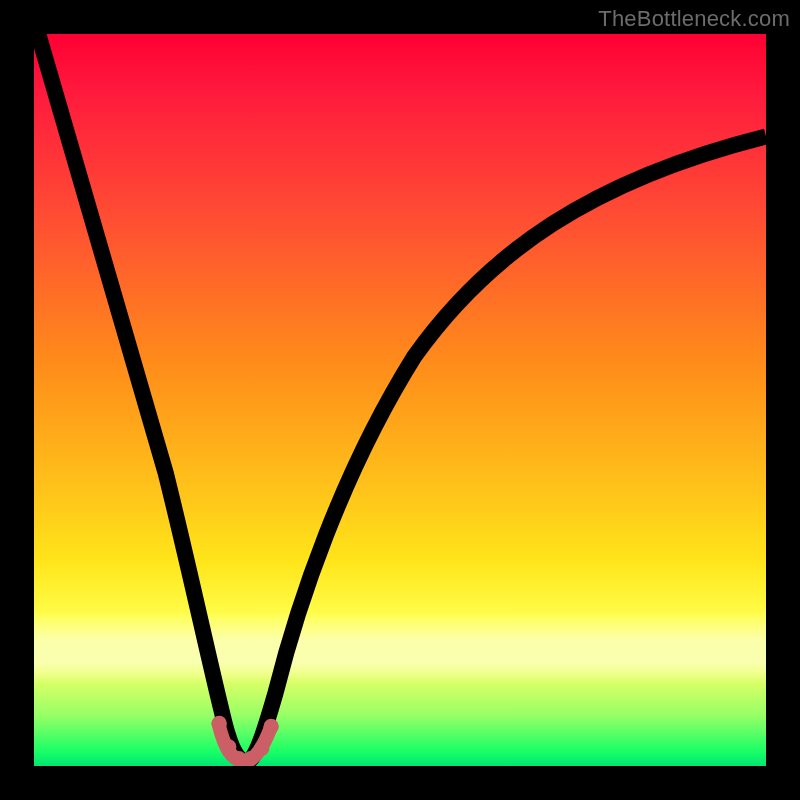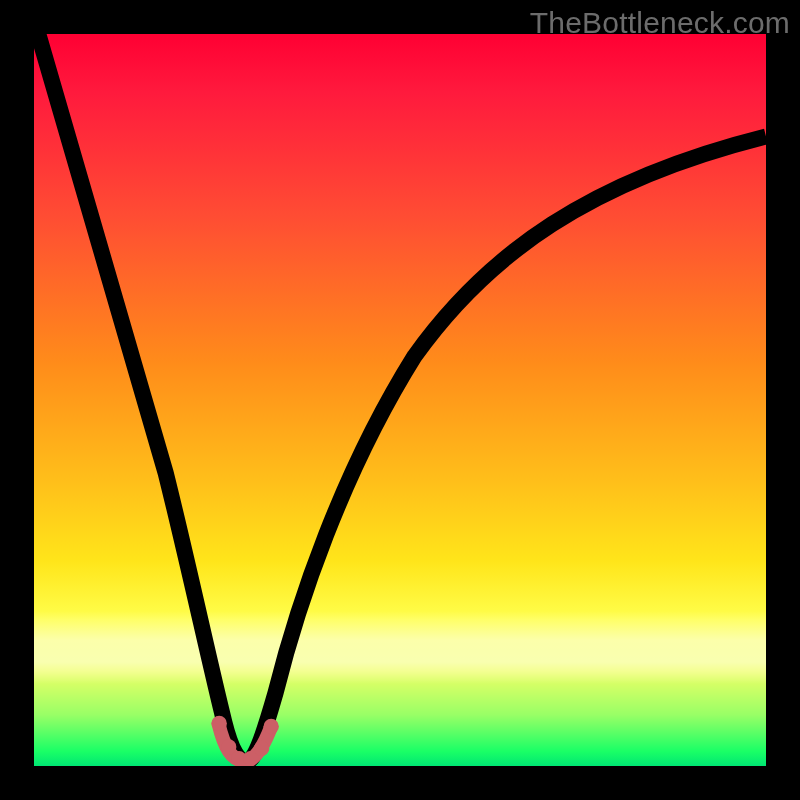--- a/index.html
+++ b/index.html
@@ -62,21 +62,21 @@
     left: 0;
     top: 0;
     width: 100%;
     height: 100%;
   }
   .watermark {
     position: absolute;
     top: 6px;
     right: 10px;
     color: #6c6c6c;
-    font-size: 30px;
+    font-size: 22px;
     letter-spacing: 0.2px;
     font-weight: 400;
   }
 </style>
 </head>
 <body>
 
 <div class="frame">
 
   <div class="plot">

